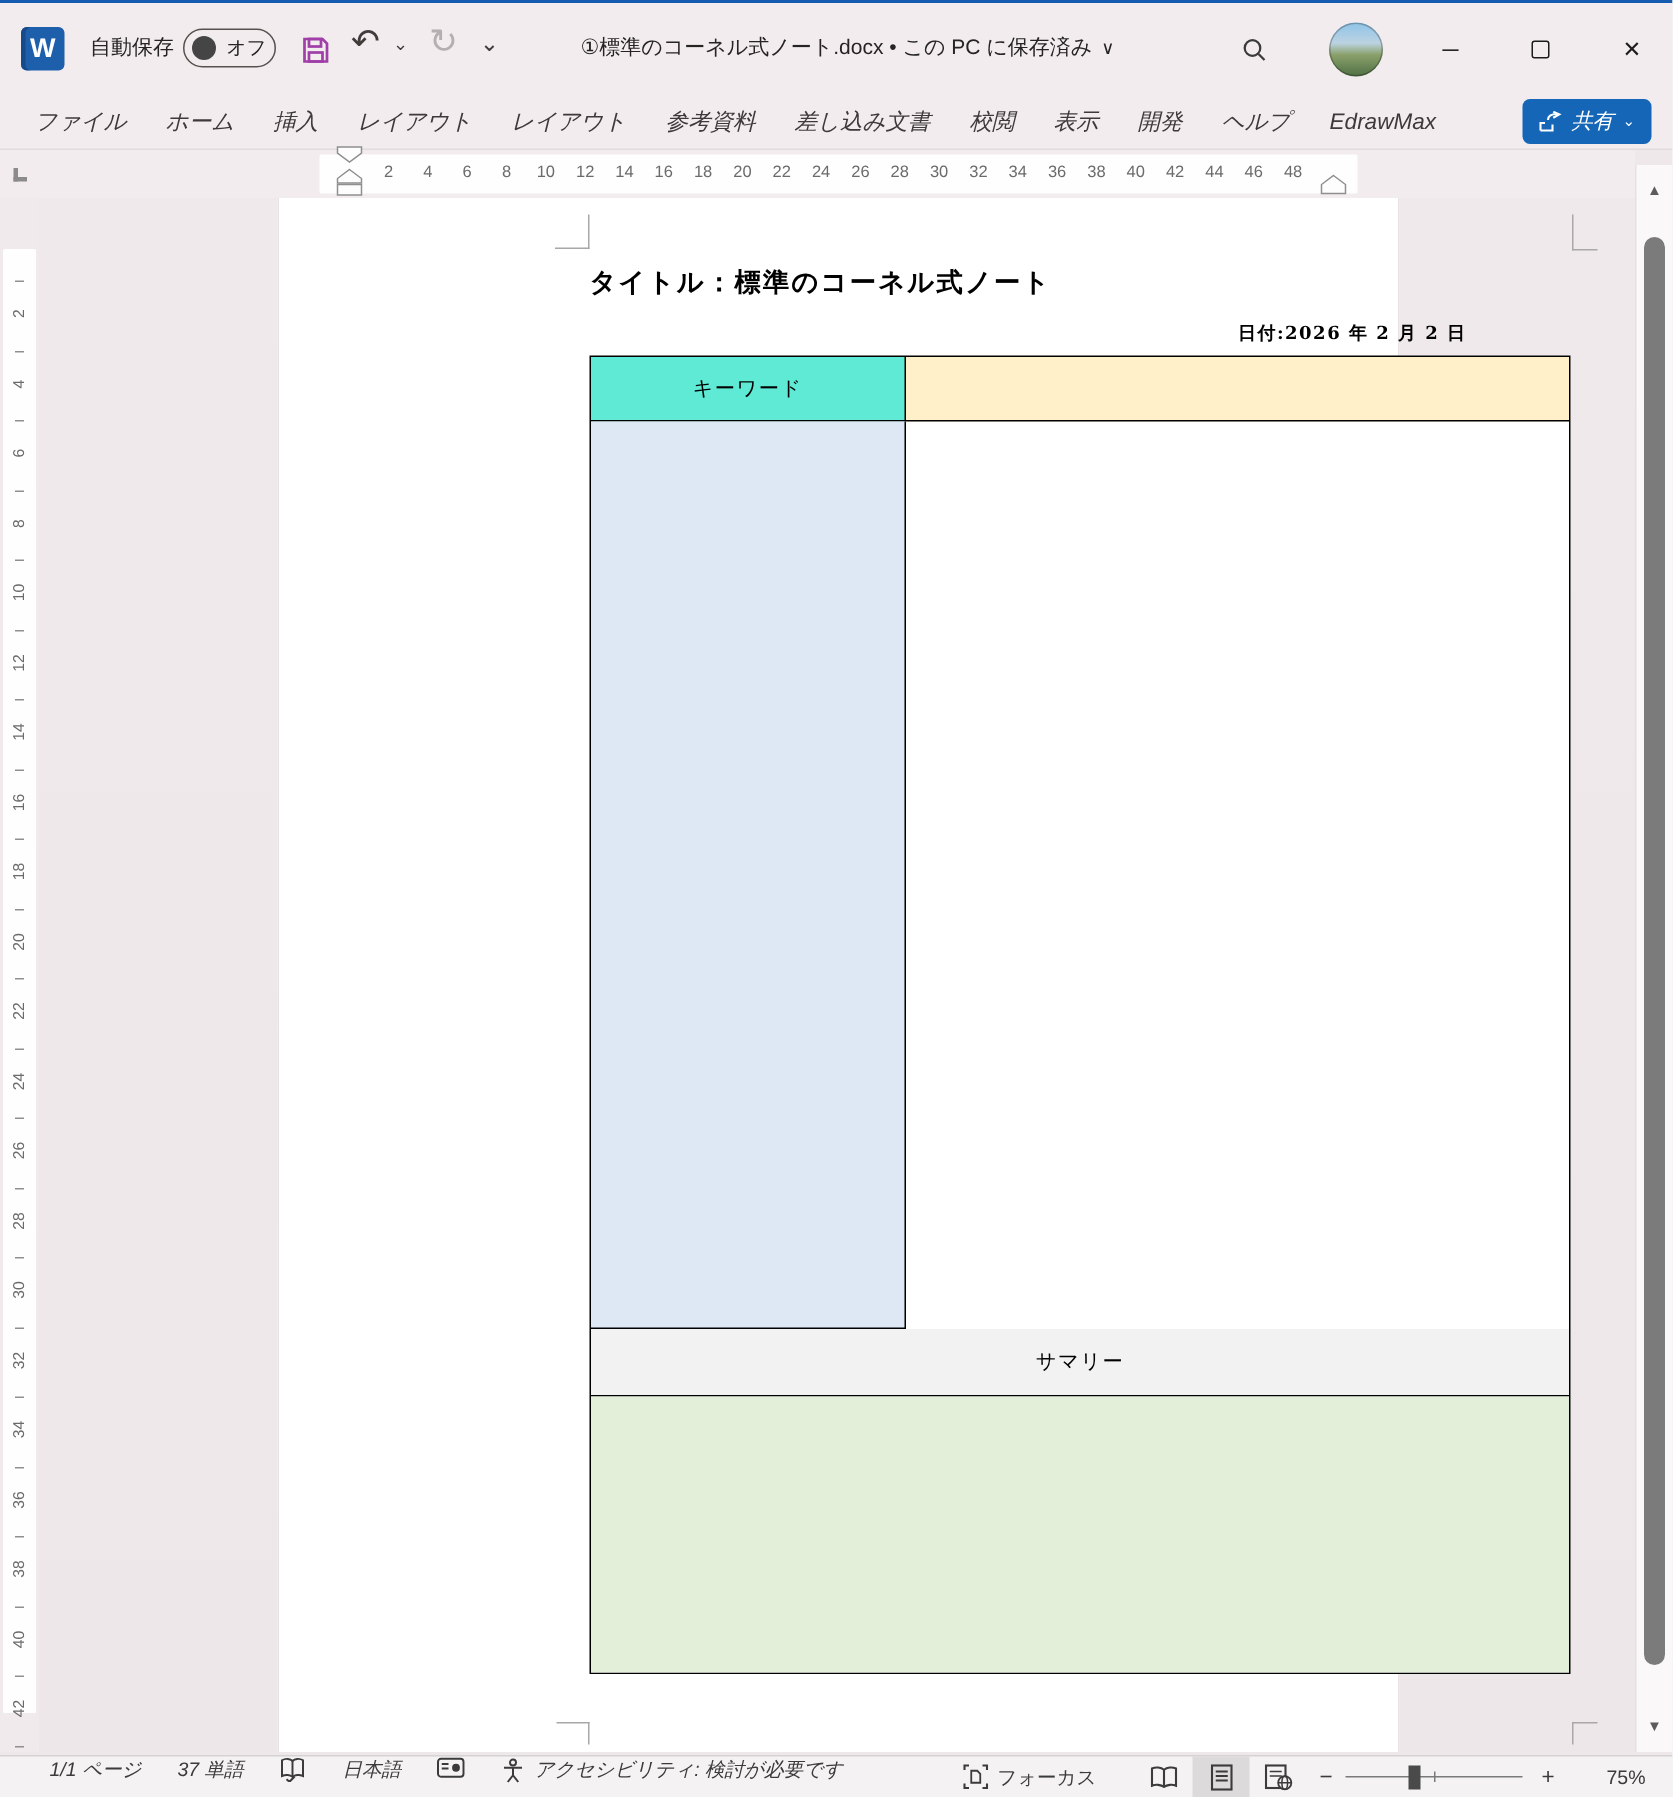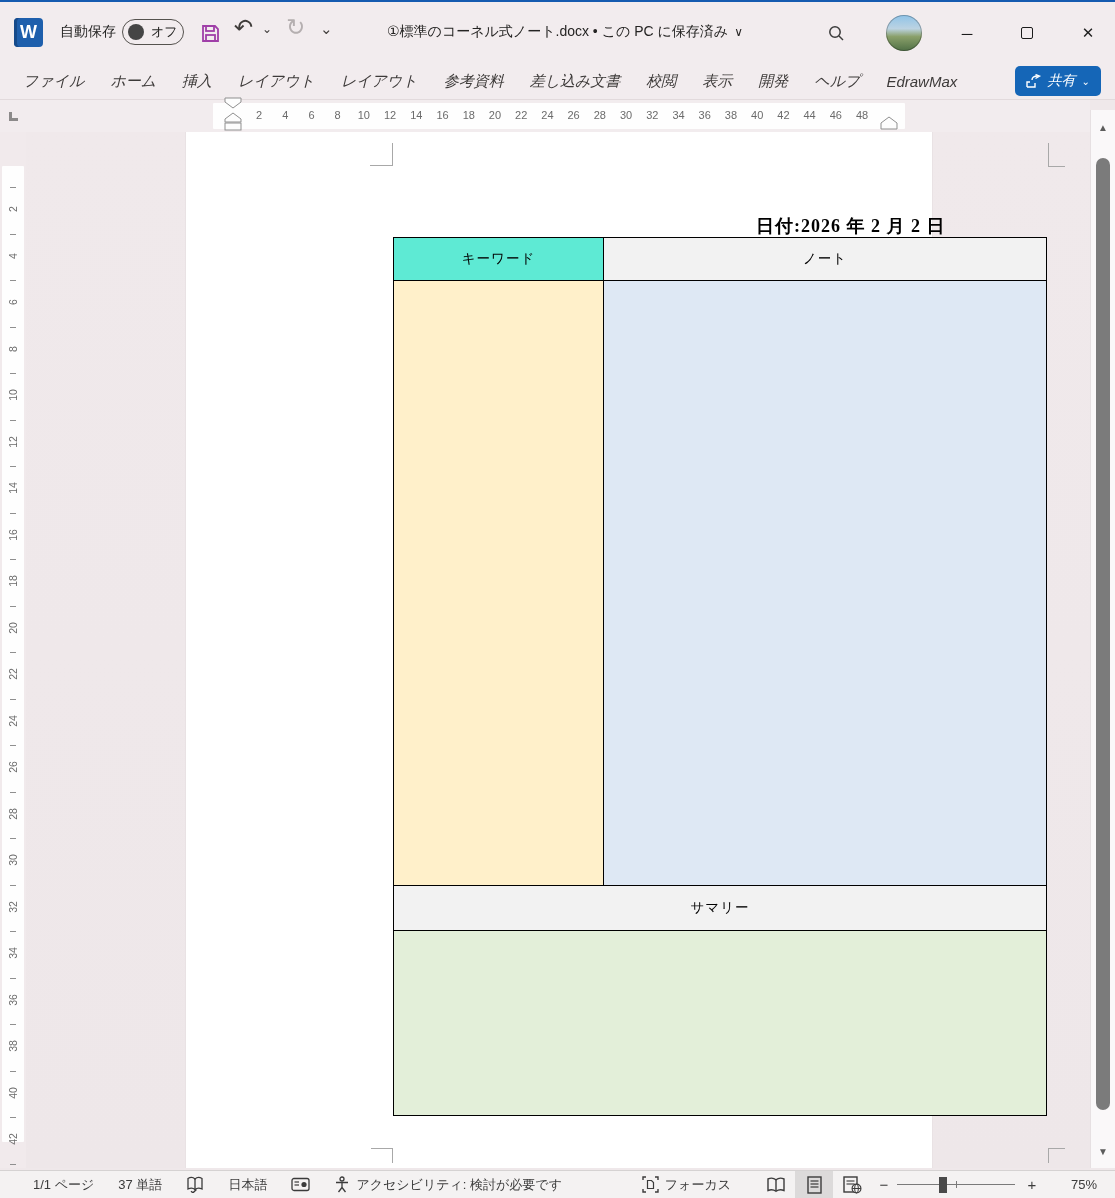--- a/index.html
+++ b/index.html
@@ -55,38 +55,38 @@
   
   .canvas { position:absolute; left:26px; top:132px; width:1064px; height:1036px; background:linear-gradient(180deg,#f0e9eb,#eee7e9); }
   .page { position:absolute; left:159px; top:0; width:748px; height:1036px; background:#ffffff; border-left:1px solid #e9e2e4; border-right:1px solid #e9e2e4; }
   .crop { position:absolute; }
   .crop-tl { left:184px; top:11px; width:23px; height:23px; border-right:1px solid #a8a8a8; border-bottom:1px solid #a8a8a8; }
   .crop-tr { left:862px; top:11px; width:17px; height:24px; border-left:1px solid #a8a8a8; border-bottom:1px solid #a8a8a8; }
   .crop-bl { left:185px; top:1016px; width:22px; height:15px; border-right:1px solid #a8a8a8; border-top:1px solid #a8a8a8; }
   .crop-br { left:862px; top:1016px; width:17px; height:15px; border-left:1px solid #a8a8a8; border-top:1px solid #a8a8a8; }
   .doc-serif { font-family:"DejaVu Serif","Liberation Serif",serif; color:#000; }
   .doc-heading { position:absolute; left:207px; top:44px; font-size:17.5px; font-weight:bold; letter-spacing:1.5px; }
-  .doc-date { position:absolute; left:570px; top:82px; width:291px; text-align:left; font-size:18px; font-weight:bold; letter-spacing:1px;font-family:Liberation Serif, serif; }
+  .doc-date { position:absolute; left:570px; top:82px; width:291px; text-align:center; font-size:12px; font-weight:bold; letter-spacing:1px; }
   .cornell-table { position:absolute; left:207px; top:105px; width:654px; height:879px; border:1.5px solid #000; display:grid; grid-template-columns:210px 1fr; grid-template-rows:43px 1fr 45px 184px; background:#fff; }
   .cell { border-right:1px solid #000; border-bottom:1px solid #000; }
   .cell:nth-child(2n) { border-right:none; }
   .th { display:flex; align-items:center; justify-content:center; font-size:13.5px; letter-spacing:1px; }
   .span2 { grid-column:1 / span 2; border-right:none; }
   .row-last { border-bottom:none; }
 
   
   .scrollbar { position:absolute; left:1090px; top:110px; width:25px; height:1058px; background:#faf8f9; border-left:1px solid #e6e0e2; }
   .sb-arrow { position:absolute; left:0; width:24px; text-align:center; font-size:10px; color:#5c5c5c; }
   .sb-up { top:12px; }
   .sb-down { top:1036px; }
   .sb-thumb { position:absolute; left:5px; top:48px; width:14px; height:952px; background:#7b7b7b; border-radius:7px; }
 
   
   .statusbar { position:absolute; left:0; top:1170px; width:1115px; height:28px; background:#f4f2f2; border-top:1px solid #d5d2d2; font-size:13px; color:#3b3b3b; }
-  .sb-left { position:absolute; left:33px; top:0; height:27px; display:flex; align-items:center; gap:24px; }
+  .sb-left { position:absolute; left:33px; top:0; height:27px; display:flex; align-items:flex-start; gap:24px;font-style:italic; }
   .sb-right { position:absolute; right:18px; top:0; height:27px; display:flex; align-items:center; gap:0; }
   .sb-item { display:flex; align-items:center; gap:6px; white-space:nowrap; }
   .sicon { display:flex; align-items:center; justify-content:center; }
   .view-btn { width:38px; height:27px; display:flex; align-items:center; justify-content:center; }
   .view-active { background:#dcdada; }
   .zoom-minus { width:26px; text-align:center; font-size:15px; color:#3b3b3b; }
   .zoom-plus { width:26px; text-align:center; font-size:15px; color:#3b3b3b; margin-left:4px; }
   .zoom-track { position:relative; width:118px; height:27px; }
   .zoom-line { position:absolute; left:0; top:13px; width:118px; height:1px; background:#7a7a7a; }
   .zoom-center-tick { position:absolute; left:59px; top:10px; width:1px; height:7px; background:#7a7a7a; }
@@ -253,25 +253,25 @@
       </div>
   </div>
 
   <div class="canvas">
     <div class="page">
       <div class="crop crop-tl"></div>
       <div class="crop crop-tr"></div>
       <div class="crop crop-bl"></div>
       <div class="crop crop-br"></div>
 
+      <div class="doc-heading doc-serif">タイトル：標準のコーネル式ノート</div>
       <div class="doc-date doc-serif">日付:2026 年 2 月 2 日</div>
 
       <div class="cornell-table">
         <div class="cell th doc-serif" style="background-color: #5eead4;">キーワード</div>
-        <div class="cell th doc-serif" style="background-color: rgb(242, 242, 242);">ノート</div>
         <div class="cell" style="background-color: rgb(255, 240, 202);"></div>
         <div class="cell" style="background-color: rgb(222, 232, 244);"></div>
         <div class="cell th span2 doc-serif" style="background-color: rgb(242, 242, 242);">サマリー</div>
         <div class="cell span2 row-last" style="background-color: rgb(227, 239, 217);"></div>
       </div>
     </div>
   </div>
 
   <div class="scrollbar">
     <div class="sb-arrow sb-up">▲</div>

